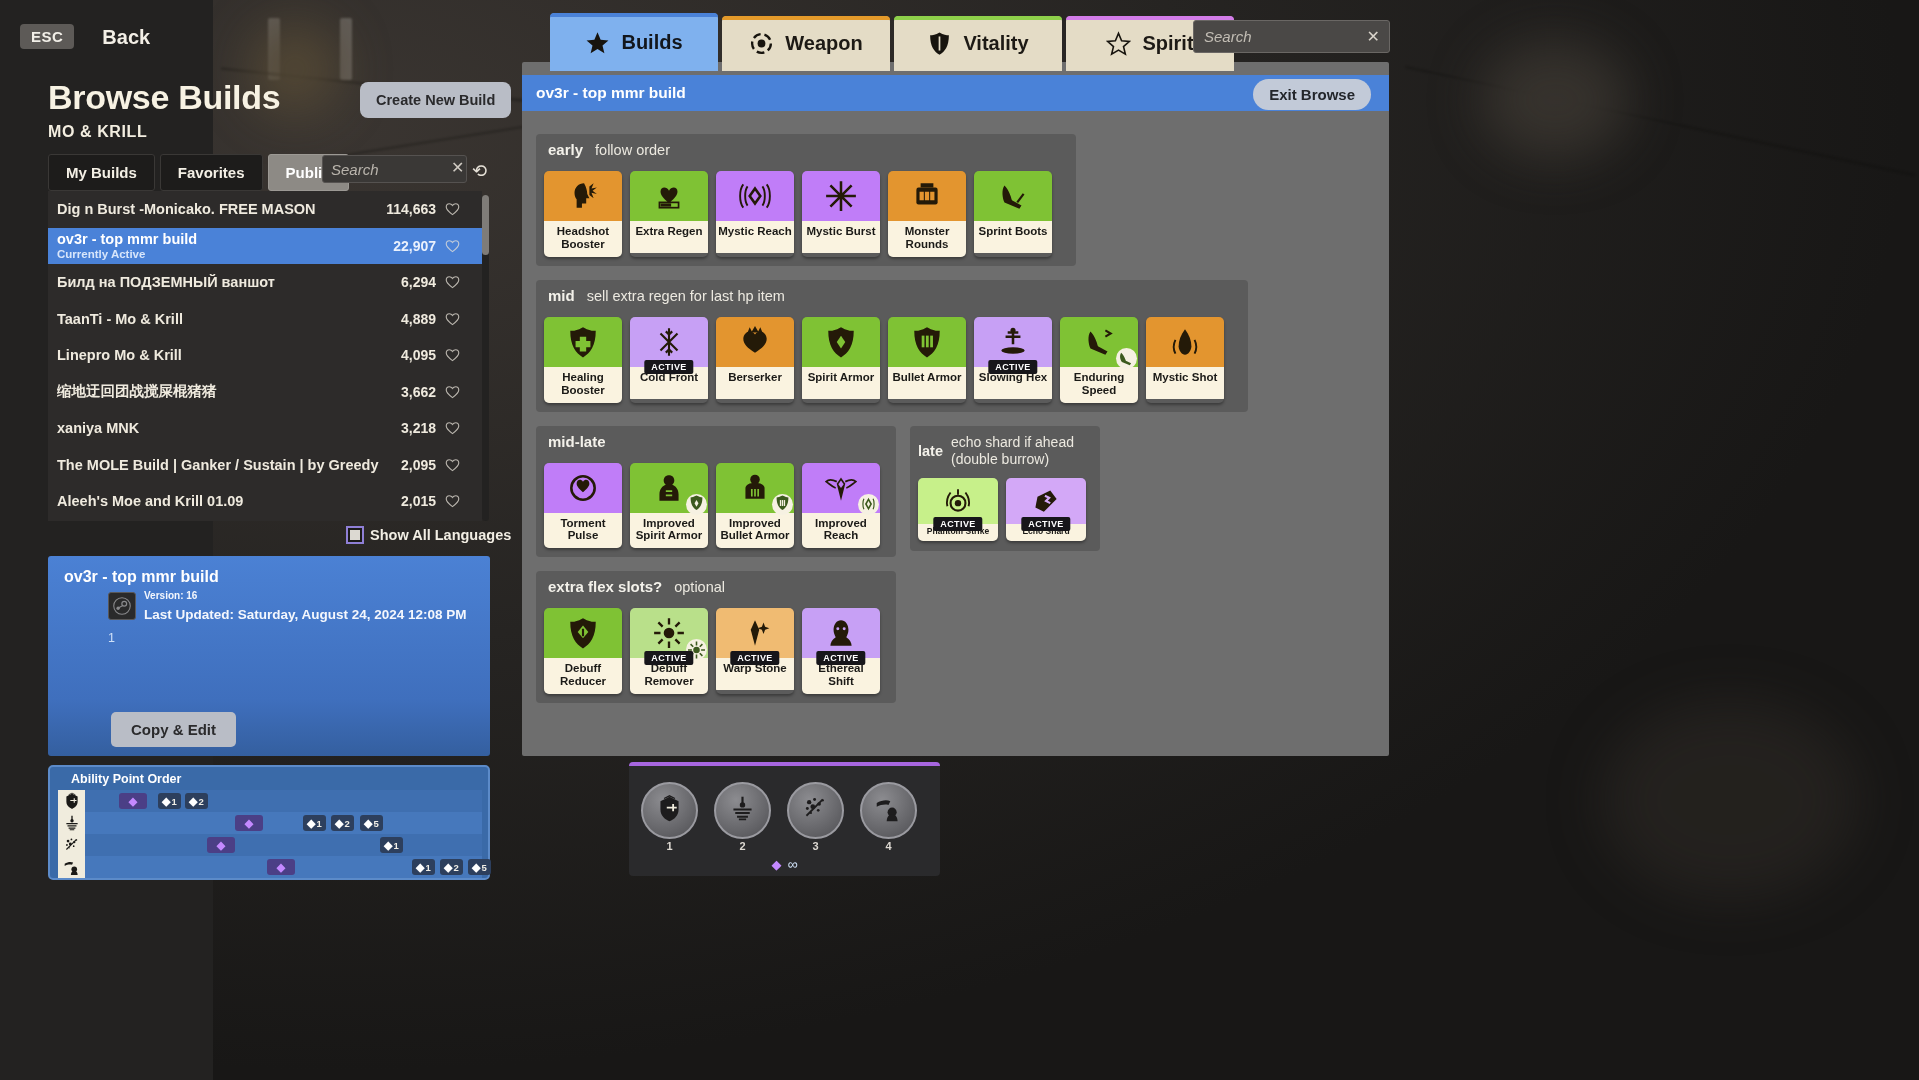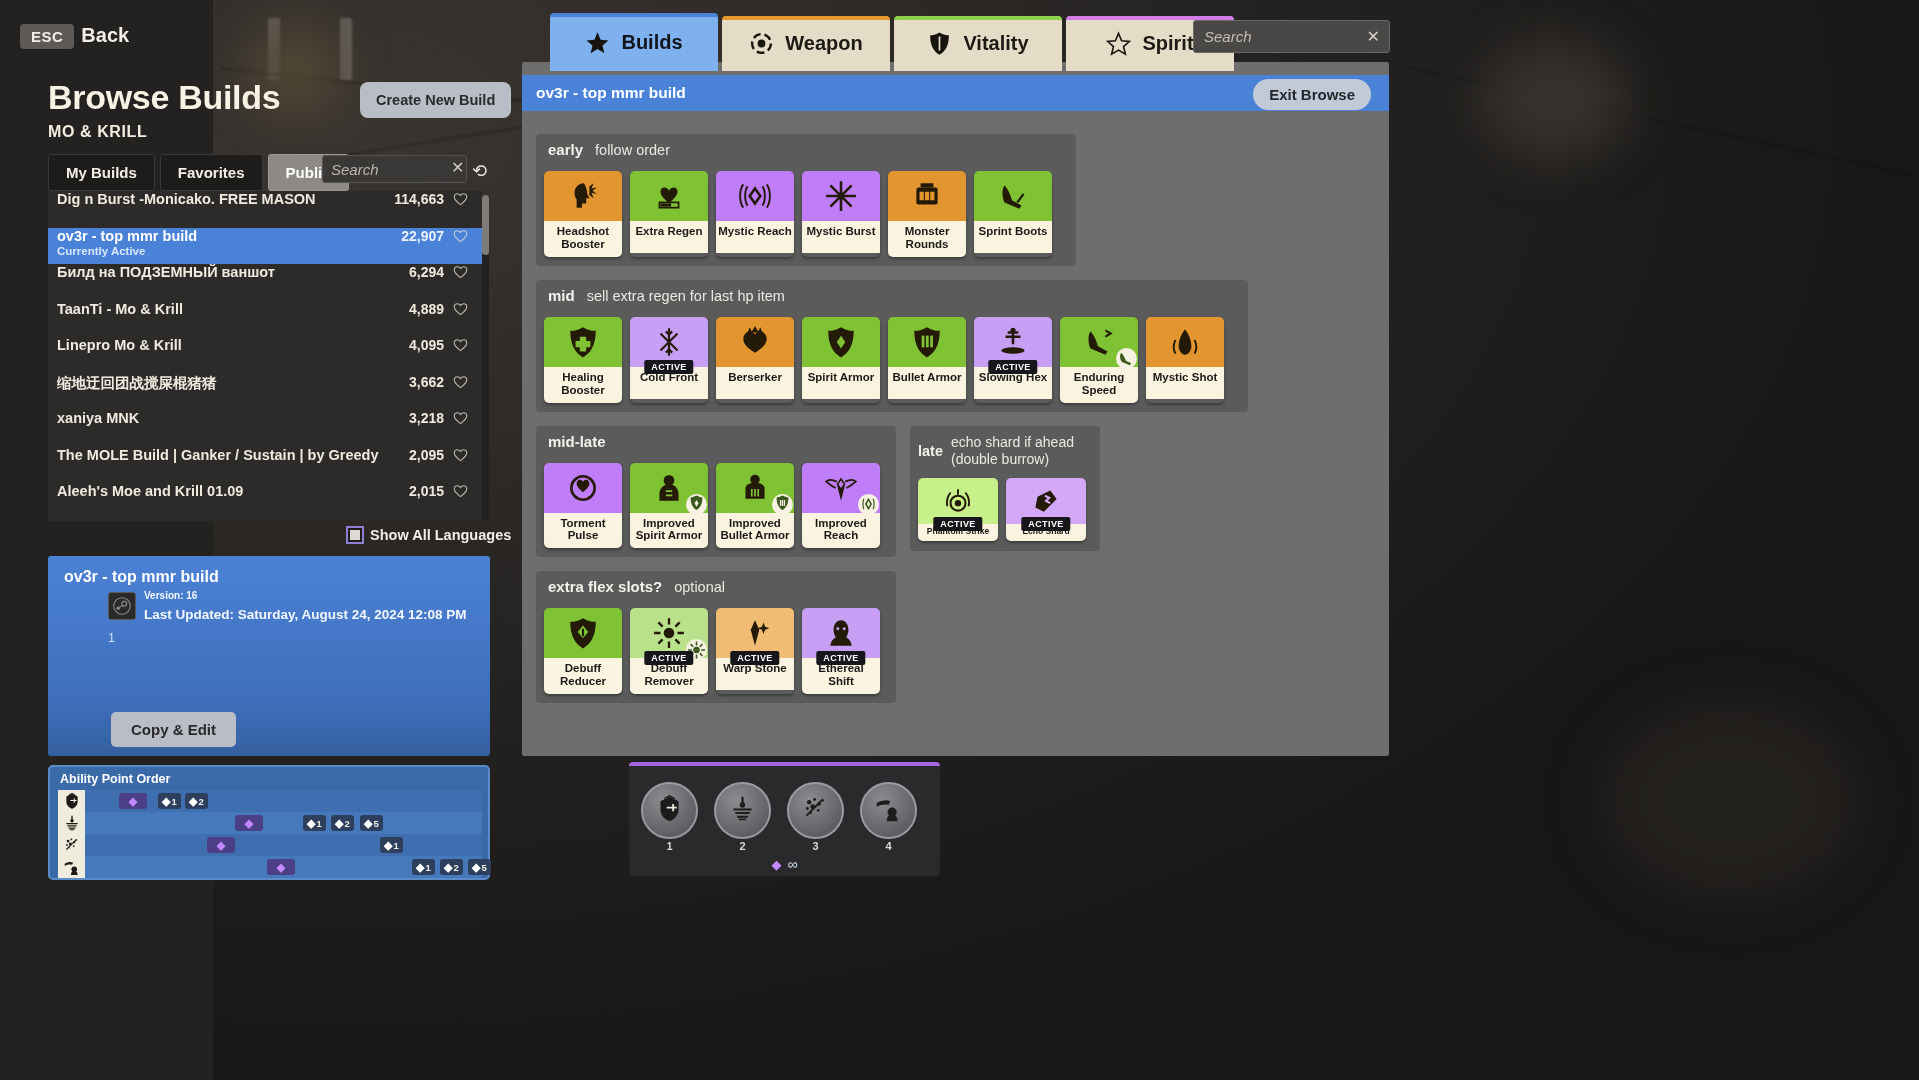--- a/index.html
+++ b/index.html
@@ -20,21 +20,21 @@
   .bg-art { position:absolute; inset:0; opacity:.55; filter: blur(1.2px); }
   .bg-art .pole { position:absolute; background:#c9c5bd; opacity:.55; border-radius:2px; }
   .bg-art .wire { position:absolute; background:#0d0c0b; opacity:.55; }
   .bg-art .glow { position:absolute; border-radius:50%; filter: blur(26px); }
 
   
   .left-dark {
     position:absolute; left:0; top:0; width:213px; height:1080px;
     background:#232221;
   }
-  .esc-row { position:absolute; left:20px; top:24px; display:flex; align-items:flex-start; gap:7px; }
+  .esc-row { position:absolute; left:20px; top:24px; display:flex; align-items:flex-end; gap:28px; }
   .esc-key {
     background:#5d5a57; color:#f2efe8; font-weight:bold; font-size:15px;
     padding:4px 11px; border-radius:4px; letter-spacing:.5px;
   }
   .esc-label { color:#f3efe6; font-size:20px; font-weight:600; }
 
   .title-block { position:absolute; left:48px; top:78px; }
   .browse-title {
     color:#f7f2e3; font-size:34px; font-weight:bold; letter-spacing:-.3px;
   }
@@ -56,22 +56,22 @@
   }
   .search-wrap .ph { color:#b9b4ac; font-size:15px; font-style:italic; }
   .search-x { position:absolute; right:7px; top:4px; color:#cfcac2; font-size:16px; cursor:pointer; }
   .refresh-ic { position:absolute; left:472px; top:160px; color:#e6e1d7; font-size:18px; cursor:pointer; }
 
   .build-list {
     position:absolute; left:48px; top:191px; width:434px; height:330px;
     background:#2d2b2a; overflow:hidden;
   }
   .brow {
-    display:flex; align-items:flex-start; justify-content:space-between;
-    height:36.5px; padding:0 14px 0 9px; cursor:pointer;
+    display:flex; align-items:center; justify-content:space-between;
+    height:36.5px; padding:0 22px 0 9px; cursor:pointer;
   }
   .brow.sel { background:#4a82d8; }
   .brow .nm { color:#efeade; font-size:14.5px; font-weight:bold; white-space:nowrap; overflow:hidden; }
   .brow.sel .nm { color:#ffffff; }
   .brow .sub { color:#d8e6fb; font-size:11.5px; font-weight:bold; margin-top:1px; }
   .brow .right { display:flex; align-items:center; gap:9px; }
   .brow .cnt { color:#efeade; font-size:14px; font-weight:bold; }
   .brow.sel .cnt { color:#eaf1fd; }
   .heart { width:15px; height:14px; position:relative; opacity:.75; }
   .heart svg { width:15px; height:14px; display:block; }
@@ -112,21 +112,21 @@
   .copy-edit {
     position:absolute; left:63px; top:156px;
     background:#b9bdc6; color:#2a2a2c; font-weight:bold; font-size:15px;
     padding:9px 20px; border-radius:5px; cursor:pointer;
   }
 
   .apo {
     position:absolute; left:48px; top:765px; width:442px; height:115px;
     background:#3a6aa8; border:2px solid #5c8bc9; border-radius:5px;
   }
-  .apo-title { position:absolute; left:10px; top:5px; color:#fff; font-size:12.5px; font-weight:bold; }
+  .apo-title { position:absolute; left:21px; top:5px; color:#fff; font-size:12.5px; font-weight:bold; }
   .apo-grid { position:absolute; left:8px; top:23px; width:424px; }
   .apo-track { display:flex; align-items:center; height:22px; position:relative; }
   .apo-track.odd { background:#3f6fb0; }
   .apo-track.even { background:#4678bc; }
   .apo-ic {
     width:27px; height:22px; background:#f0ecdd; display:flex; align-items:center;
     justify-content:center; flex:0 0 27px;
   }
   .apo-ic svg { width:18px; height:18px; }
   .apo-lane { position:relative; flex:1; height:22px; }

